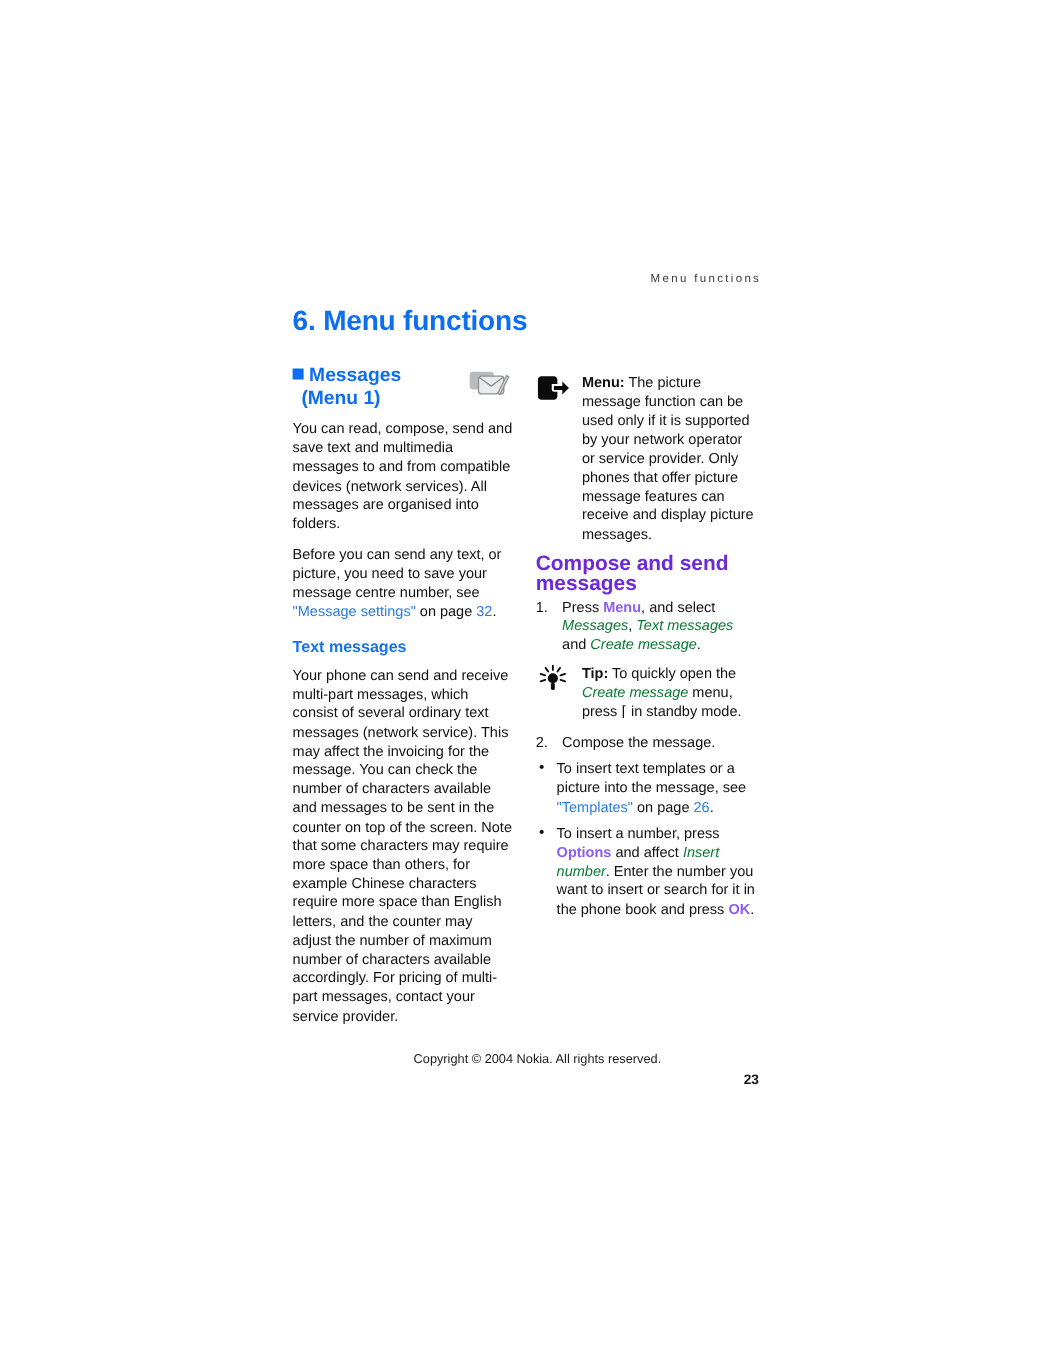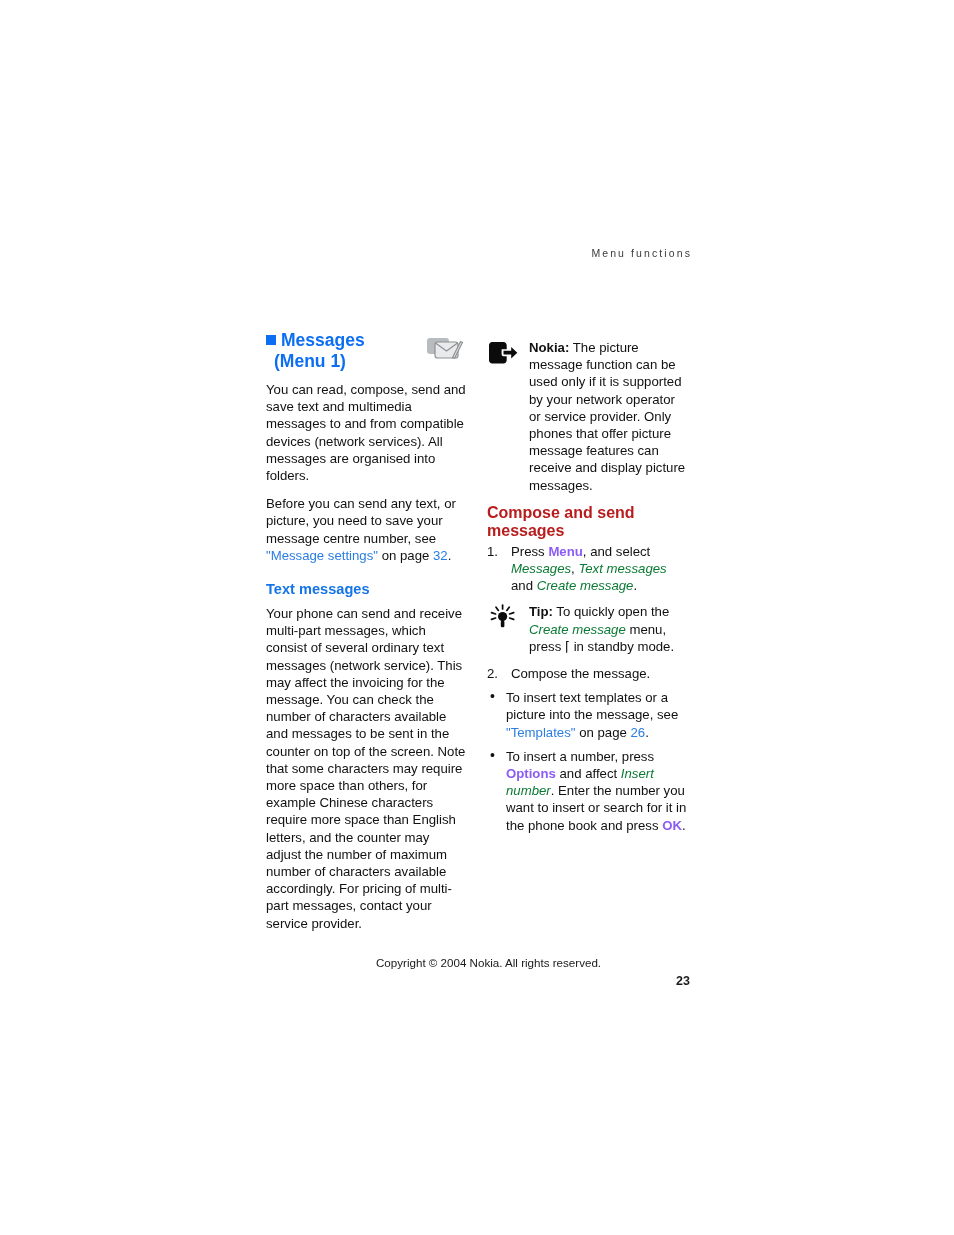--- a/index.html
+++ b/index.html
@@ -94,23 +94,23 @@
 
   
   .sub-head {
     font-size: 14.6px;
     font-weight: bold;
     color: #1474e8;
     margin: 16px 0 7px 0;
     line-height: 18px;
   }
   .sub-head-tight {
-    font-size: 16px;
-    font-weight: bold;
-    color: #b91c1c;
+    font-size: 19px;
+    font-weight: bold;
+    color: #6d28d9;
     margin: 4px 0 3px 0;
     line-height: 18px;
   }
 
   
   .lnk     { color: #2a7de1; }
   .pg      { color: #2a7de1; }
   .gb      { color: #8b5cf6; font-weight: bold; }
   .gi      { color: #0a7a34; font-style: italic; }
   .blk-b   { font-weight: bold; }
@@ -189,20 +189,21 @@
     font-size: 13px;
   }
 </style>
 </head>
 <body>
 
 <div class="page">
 
   <div class="running-head">Menu functions</div>
 
+  <div class="chapter-title">6. Menu functions</div>
 
   <div class="messages-icon">
     <svg width="38" height="26" viewBox="0 0 38 26">
       <rect x="1" y="2" width="22" height="16" rx="3" ry="3" fill="#b9bcbe"></rect>
       <rect x="9" y="6" width="23" height="16" rx="2.5" ry="2.5" fill="#e9eaeb" stroke="#8d9092" stroke-width="1.2"></rect>
       <path d="M9.8 7.2 L20.5 15 L31.2 7.2" fill="none" stroke="#8d9092" stroke-width="1.2"></path>
       <path d="M26.5 21.5 L34.5 5.5 L36.5 6.6 L28.6 22.3 Z" fill="#d7d9da" stroke="#8d9092" stroke-width="1.1"></path>
     </svg>
   </div>
 
@@ -226,21 +227,21 @@
   <div class="col col-right">
 
 
     <div class="callout">
       <div class="note-icon">
         <svg width="30" height="24" viewBox="0 0 30 24">
           <path d="M1 4.2 C1 2.4 2.4 1 4.2 1 L15.5 1 C17.3 1 18.7 2.4 18.7 4.2 L18.7 8.2 L13.6 8.2 L13.6 12.9 C13.6 14.4 14.5 15.2 16.2 15.2 L18.7 15.2 L18.7 19.3 C18.7 21.1 17.3 22.5 15.5 22.5 L4.2 22.5 C2.4 22.5 1 21.1 1 19.3 Z" fill="#0b0b0b"></path>
           <path d="M15.5 9.8 L15.5 13.6 L23.2 13.6 L23.2 17.6 L29.3 11.7 L23.2 5.9 L23.2 9.8 Z" fill="#0b0b0b"></path>
         </svg>
       </div>
-      <div class="body"><span class="blk-b">Nokia:</span><span> The picture message function can be used only if it is supported by your network operator or service provider. Only phones that offer picture message features can receive and display picture messages.</span></div>
+      <div class="body"><span class="blk-b">Menu:</span><span> The picture message function can be used only if it is supported by your network operator or service provider. Only phones that offer picture message features can receive and display picture messages.</span></div>
     </div>
 
     <div class="sub-head-tight">Compose and send messages</div>
 
     <div class="steps">
 
       <div class="step">
         <span class="num">1.</span><span>Press </span><span class="gb">Menu</span><span>, and select </span><span class="gi">Messages</span><span>, </span><span class="gi">Text messages</span><span> and </span><span class="gi">Create message</span><span>.</span>
       </div>
 

